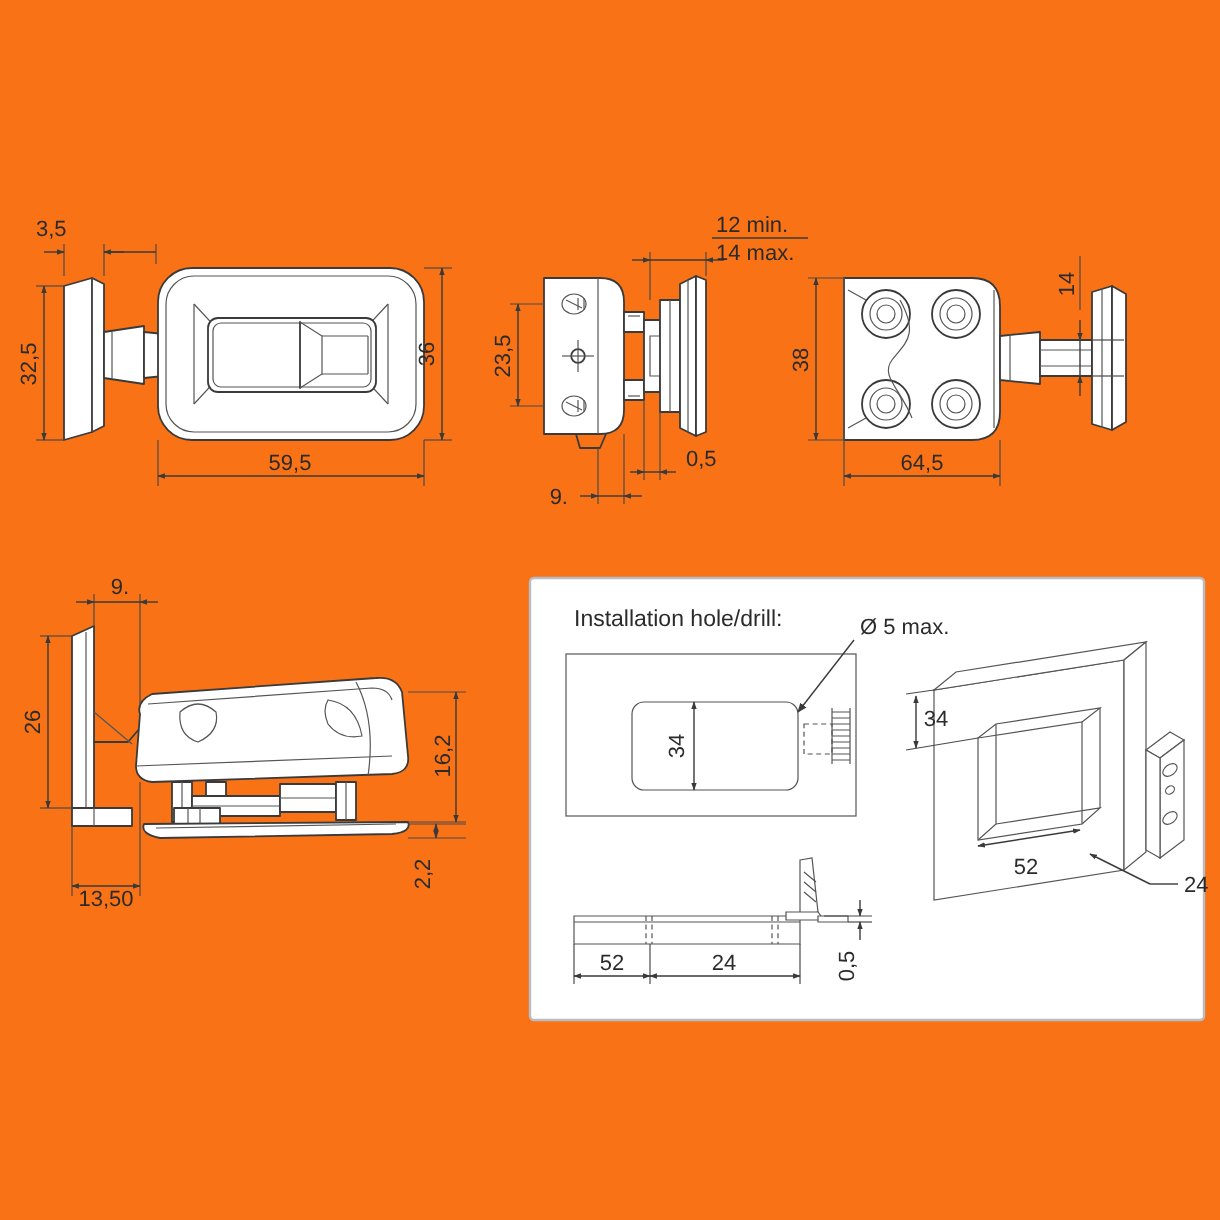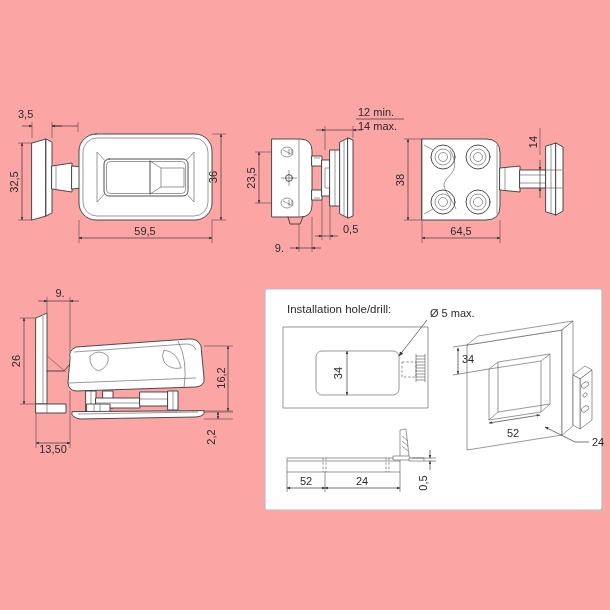--- a/index.html
+++ b/index.html
@@ -4,21 +4,21 @@
 <style>
   html, body {
     margin: 0;
     padding: 0;
     background: #ffffff;
   }
   #sheet {
     position: relative;
     width: 610px;
     height: 610px;
-    background: #fca5a5;
+    background: #f97316;
     font-family: "Liberation Sans", sans-serif;
     overflow: hidden;
   }
   #sheet svg {
     position: absolute;
     left: 0;
     top: 0;
     width: 610px;
     height: 610px;
   }

